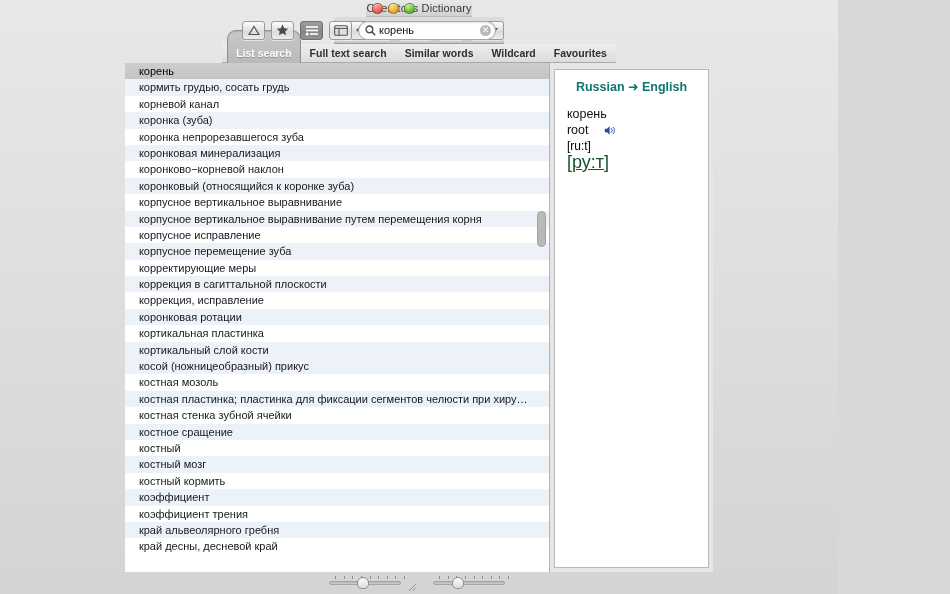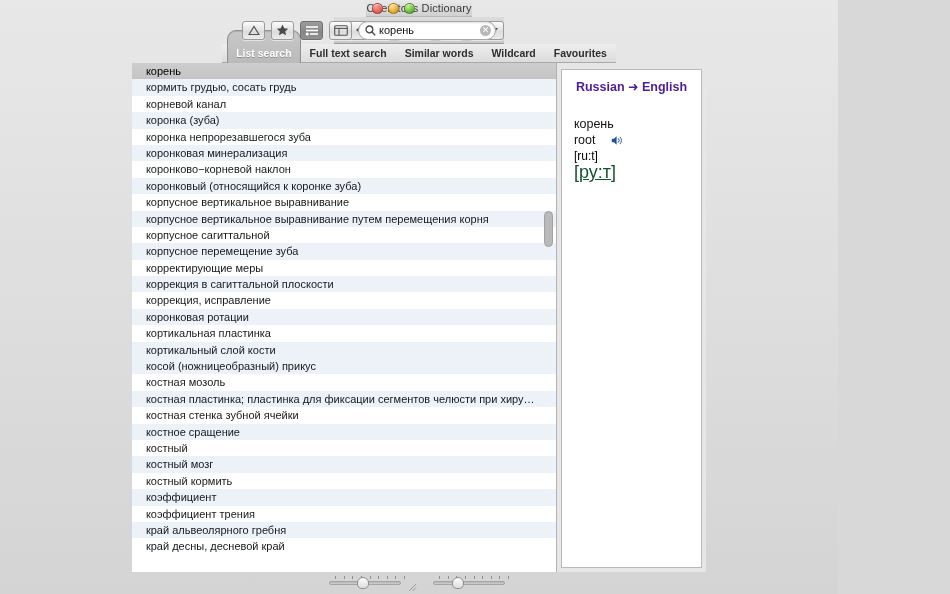--- a/index.html
+++ b/index.html
@@ -178,23 +178,23 @@
   }
   .content-card {
     width: 100%; height: 100%;
     background: #fff;
     border: 1px solid #b9b9b9;
     position: relative;
     overflow: hidden;
   }
   .entry { padding: 9px 12px 0 12px; }
   .dir-header {
-    display: flex; align-items: center; gap: 2px;
-    font-size: 12.5px; font-weight: bold; color: #4c1d95;
-    margin-bottom: 22px;
+    display: flex; align-items: center; gap: 9px;
+    font-size: 12.5px; font-weight: bold; color: #0f766e;
+    margin-bottom: 12px;
   }
   .dir-header .rule { flex: 1; height: 1px; background: #c9c9c9; }
   .headword {
     font-size: 12.5px; color: #111; line-height: 16px; font-weight: 500;
   }
   .translation {
     font-size: 12.5px; color: #111; line-height: 16px;
     display: flex; align-items: center; gap: 16px;
   }
   .ipa-en { font-size: 12px; color: #000000; line-height: 16px; }
@@ -340,21 +340,21 @@
           <div class="row odd selected">корень</div>
           <div class="row even">кормить грудью, сосать грудь</div>
           <div class="row odd">корневой канал</div>
           <div class="row even">коронка (зуба)</div>
           <div class="row odd">коронка непрорезавшегося зуба</div>
           <div class="row even">коронковая минерализация</div>
           <div class="row odd">коронково−корневой наклон</div>
           <div class="row even">коронковый (относящийся к коронке зуба)</div>
           <div class="row odd">корпусное вертикальное выравнивание</div>
           <div class="row even">корпусное вертикальное выравнивание путем перемещения корня</div>
-          <div class="row odd">корпусное сагиттальной</div>
+          <div class="row odd">корпусное исправление</div>
           <div class="row even">корпусное перемещение зуба</div>
           <div class="row odd">корректирующие меры</div>
           <div class="row even">коррекция в сагиттальной плоскости</div>
           <div class="row odd">коррекция, исправление</div>
           <div class="row even">коронковая ротации</div>
           <div class="row odd">кортикальная пластинка</div>
           <div class="row even">кортикальный слой кости</div>
           <div class="row even">косой (ножницеобразный) прикус</div>
           <div class="row odd">костная мозоль</div>
           <div class="row even">костная пластинка; пластинка для фиксации сегментов челюсти при хиру…</div>

